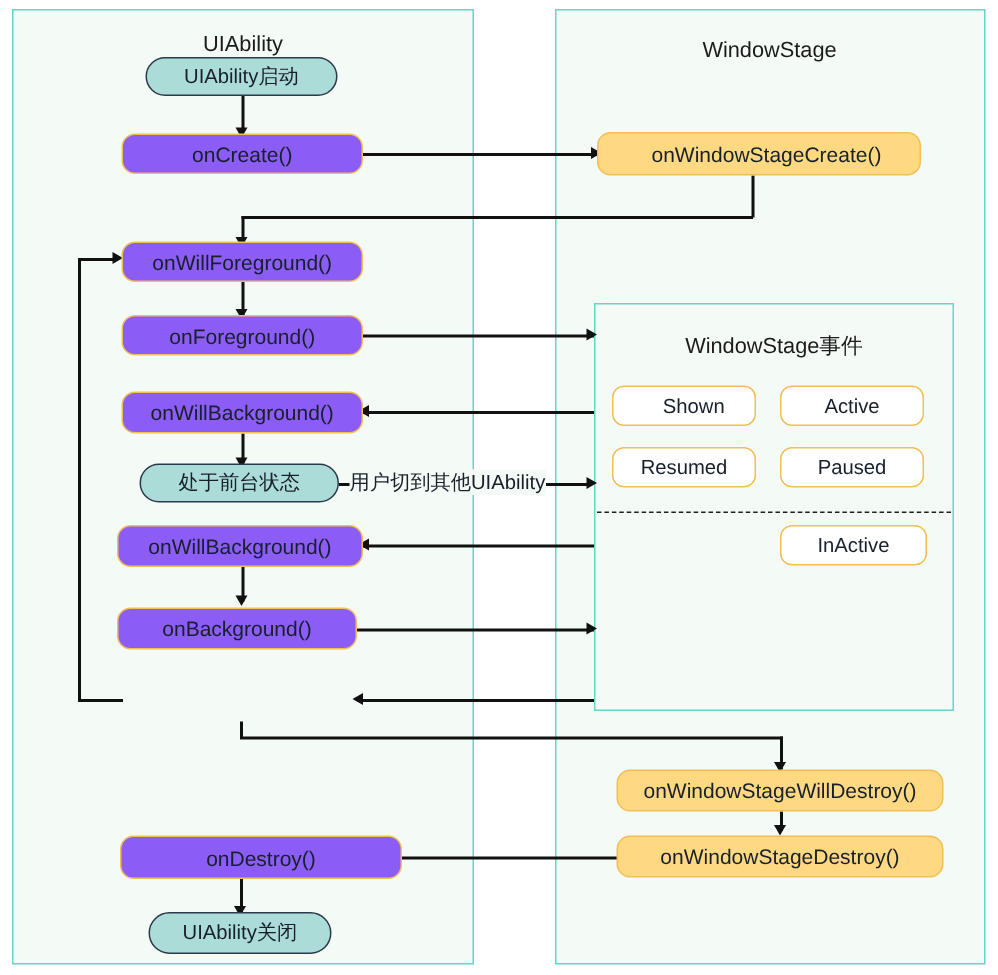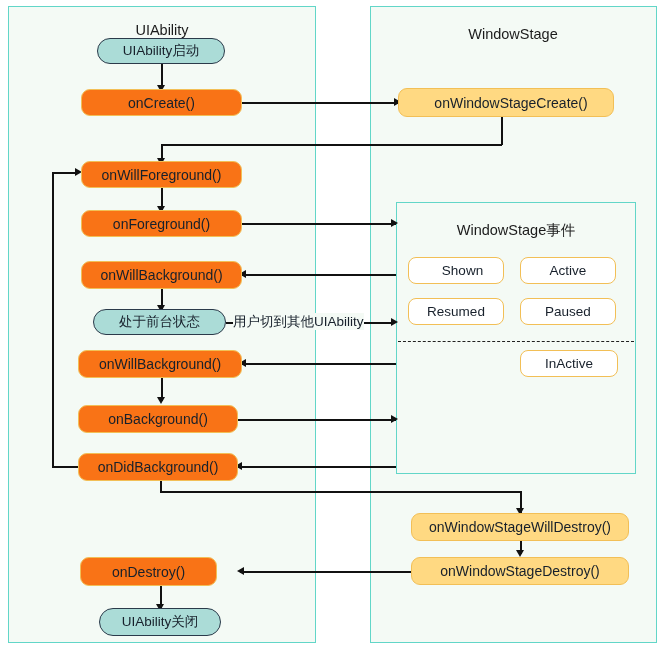--- a/index.html
+++ b/index.html
@@ -35,21 +35,21 @@
     position:absolute;
     box-sizing:border-box;
     display:flex;align-items:center;justify-content:center;
     font-size:14px;
     color:#17202b;
     white-space:nowrap;
     border-radius:9px;
     z-index:5;
   }
   .node.callback{
-    background:#f97316;
+    background:#8b5cf6;
     border:1.3px solid #f2bf56;
   }
   .node.filled{
     background:#ffd982;
     border:1.3px solid #f2bf56;
   }
   .node.terminal{
     background:#abdcd7;
     border:1.5px solid #2b3a4a;
     border-radius:18px;
@@ -189,23 +189,22 @@
   <div class="node callback" style="left:81px;top:210px;width:161px;height:27px;">onForeground()</div>
 
   <div class="node callback" style="left:81px;top:261px;width:161px;height:28px;">onWillBackground()</div>
 
   <div class="node terminal" style="left:93px;top:309px;width:133px;height:26px;">处于前台状态</div>
 
   <div class="node callback" style="left:78px;top:350px;width:164px;height:28px;">onWillBackground()</div>
 
   <div class="node callback" style="left:78px;top:405px;width:160px;height:28px;">onBackground()</div>
 
-  <div class="node callback" style="left:78px;top:453px;width:160px;height:28px;">onDidBackground()</div>
-
-  <div class="node callback" style="left:80px;top:557px;width:137px;height:29px;">onDestroy()</div>
+
+  <div class="node callback" style="left:80px;top:557px;width:188px;height:29px;">onDestroy()</div>
 
   <div class="node terminal" style="left:99px;top:608px;width:122px;height:28px;">UIAbility关闭</div>
 
   <div class="node filled" style="left:398px;top:88px;width:216px;height:29px;padding-left:10px;">onWindowStageCreate()</div>
 
   <div class="node filled" style="left:411px;top:513px;width:218px;height:28px;">onWindowStageWillDestroy()</div>
 
   <div class="node filled" style="left:411px;top:557px;width:218px;height:28px;">onWindowStageDestroy()</div>
 
 

